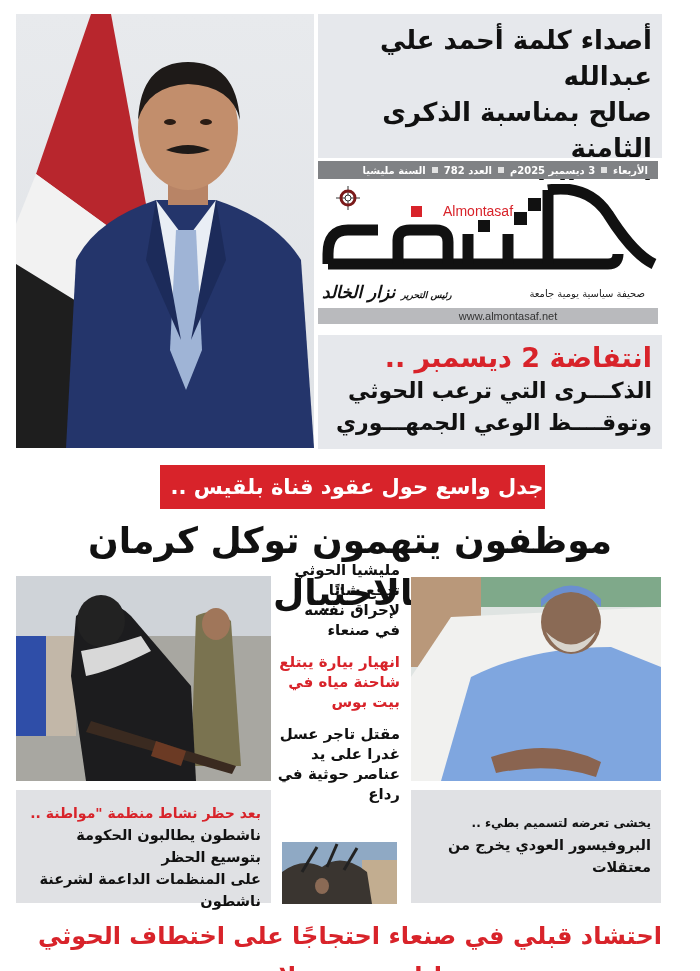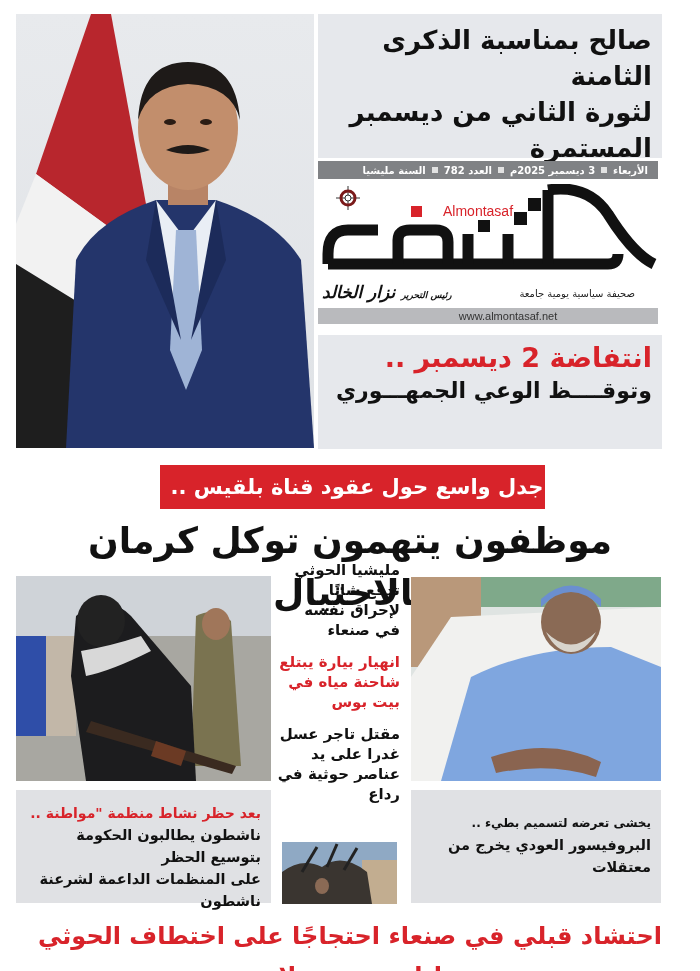--- a/index.html
+++ b/index.html
@@ -40,21 +40,21 @@
   .masthead {
     left: 318px; top: 180px; width: 340px; height: 128px; background: #fff;
   }
   .masthead-logo { position: absolute; left: 0; top: 4px; width: 340px; height: 96px; }
   .brand-latin {
     position: absolute; left: 93px; top: 23px; direction: ltr;
     font-family: "Liberation Sans", sans-serif; font-size: 14px; color: #d8232a;
     display: flex; align-items: center; gap: 21px;
   }
   .brand-latin .redsq { width: 11px; height: 11px; background: #d8232a; display: inline-block; }
-  .tagline { position: absolute; right: 23px; top: 108px; font-size: 10px; color: #222; }
+  .tagline { position: absolute; right: 13px; top: 108px; font-size: 10px; color: #222; }
   .editor { position: absolute; left: 4px; top: 102px; direction: rtl; display: flex; align-items: baseline; gap: 6px; }
   .editor .role { font-size: 9px; font-weight: bold; font-style: italic; color: #111; }
   .editor .name { font-family: "DejaVu Serif", serif; font-size: 17px; font-weight: bold; font-style: italic; color: #111; }
   .website-bar {
     left: 318px; top: 308px; width: 340px; height: 16px; background: #b9babd;
     color: #333; font-family: "Liberation Sans", sans-serif; font-size: 11px;
     text-align: center; line-height: 16px; direction: ltr; padding-left: 40px;
   }
 
   
@@ -132,20 +132,21 @@
     <path d="M82 70 Q85 12 132 12 Q180 12 184 70 Q176 36 132 34 Q92 36 82 70 Z" fill="#1e1a18"></path>
 
     <path d="M110 100 Q132 90 154 100 Q132 108 110 100 Z" fill="#1e1a18"></path>
 
     <ellipse cx="114" cy="72" rx="6" ry="3" fill="#2a1c14"></ellipse>
     <ellipse cx="150" cy="72" rx="6" ry="3" fill="#2a1c14"></ellipse>
   </svg>
 </div>
 
 <div class="abs top-headline-box">
+  <div class="top-headline">أصداء كلمة أحمد علي عبدالله</div>
   <div class="top-headline">صالح بمناسبة الذكرى الثامنة</div>
   <div class="top-headline">لثورة الثاني من ديسمبر المستمرة</div>
 </div>
 
 <div class="abs issue-bar">
   <span>الأربعاء</span>
   <span class="sq"></span>
   <span>3 ديسمبر 2025م</span>
   <span class="sq"></span>
   <span>العدد 782</span>
@@ -183,20 +184,21 @@
   <div class="tagline">صحيفة سياسية يومية جامعة</div>
   <div class="editor">
     <span class="role">رئيس التحرير</span>
     <span class="name">نزار الخالد</span>
   </div>
 </div>
 <div class="abs website-bar">www.almontasaf.net</div>
 
 <div class="abs uprising-box">
   <div class="uprising-red">انتفاضة 2 ديسمبر ..</div>
+  <div class="uprising-sub">الذكـــرى التي ترعب الحوثي</div>
   <div class="uprising-sub">وتوقــــظ الوعي الجمهـــوري</div>
 </div>
 
 <div class="abs kicker">جدل واسع حول عقود قناة بلقيس ..</div>
 <div class="abs main-headline">موظفون يتهمون توكل كرمان بالاحتيال</div>
 
 <div class="abs photo-left">
   <svg viewBox="0 0 255 205" width="255" height="205">
     <rect width="255" height="205" fill="#a8a7a1"></rect>
     <rect x="0" y="0" width="255" height="60" fill="#cfd3d8"></rect>

